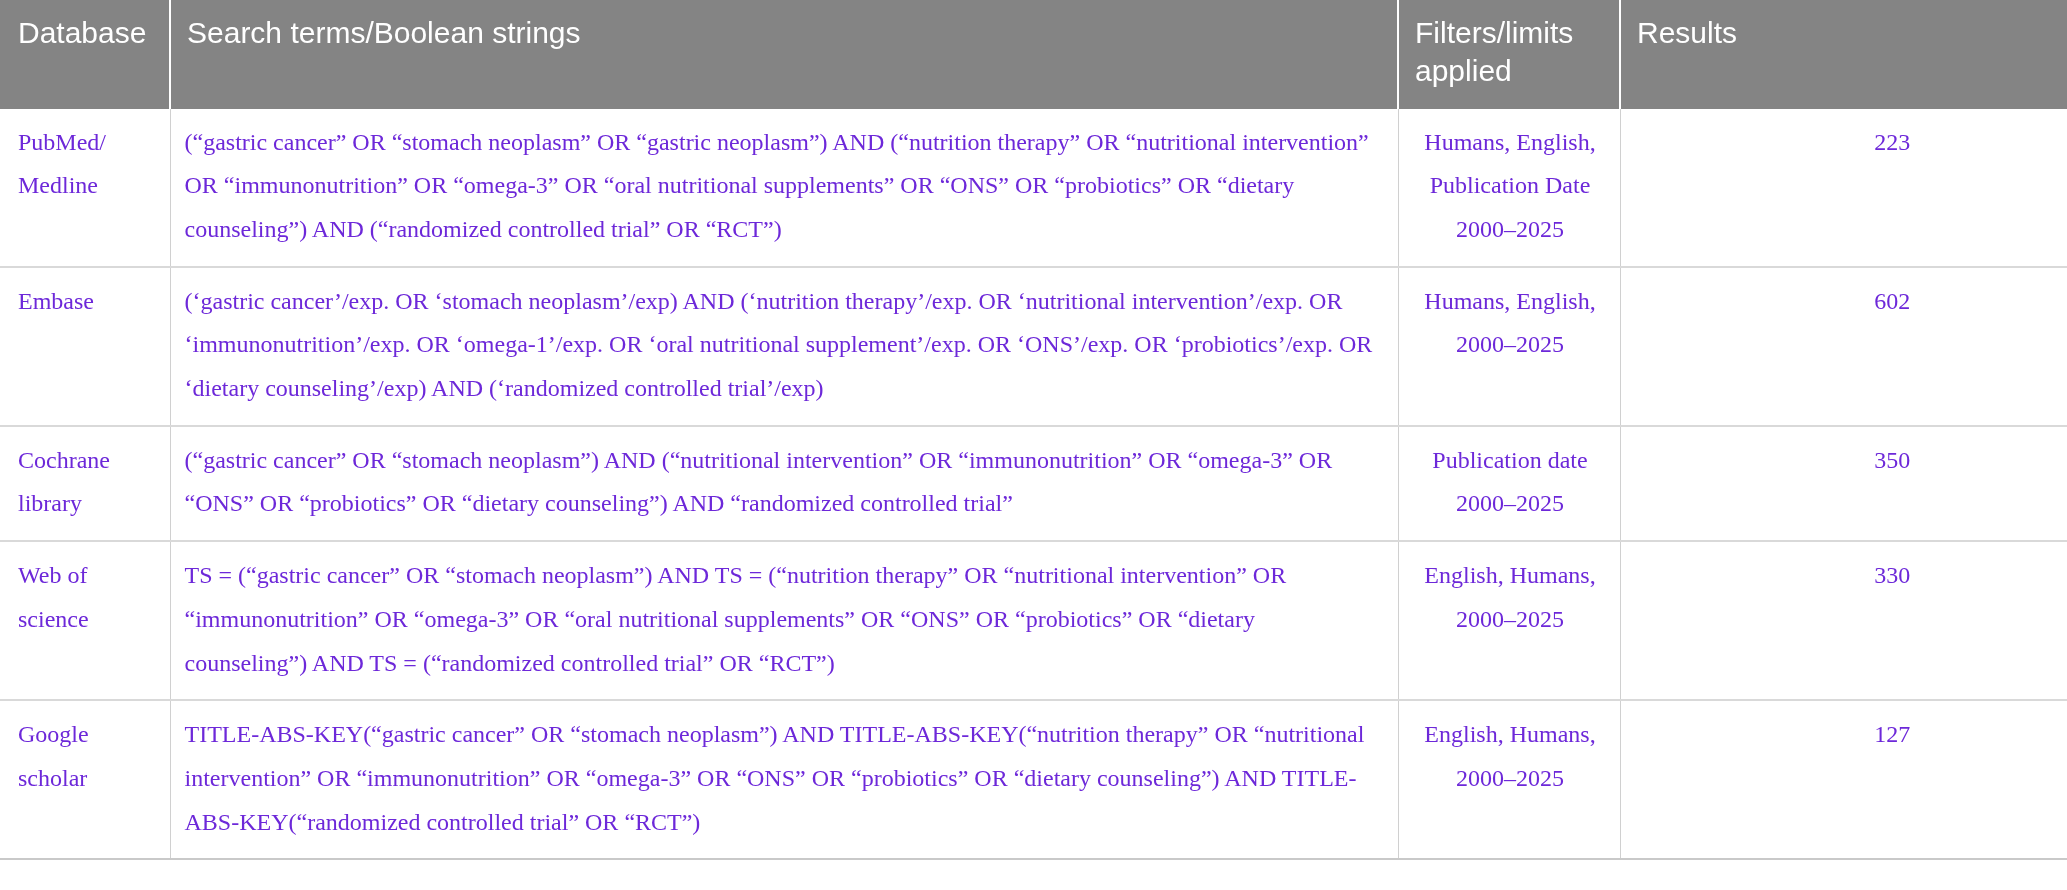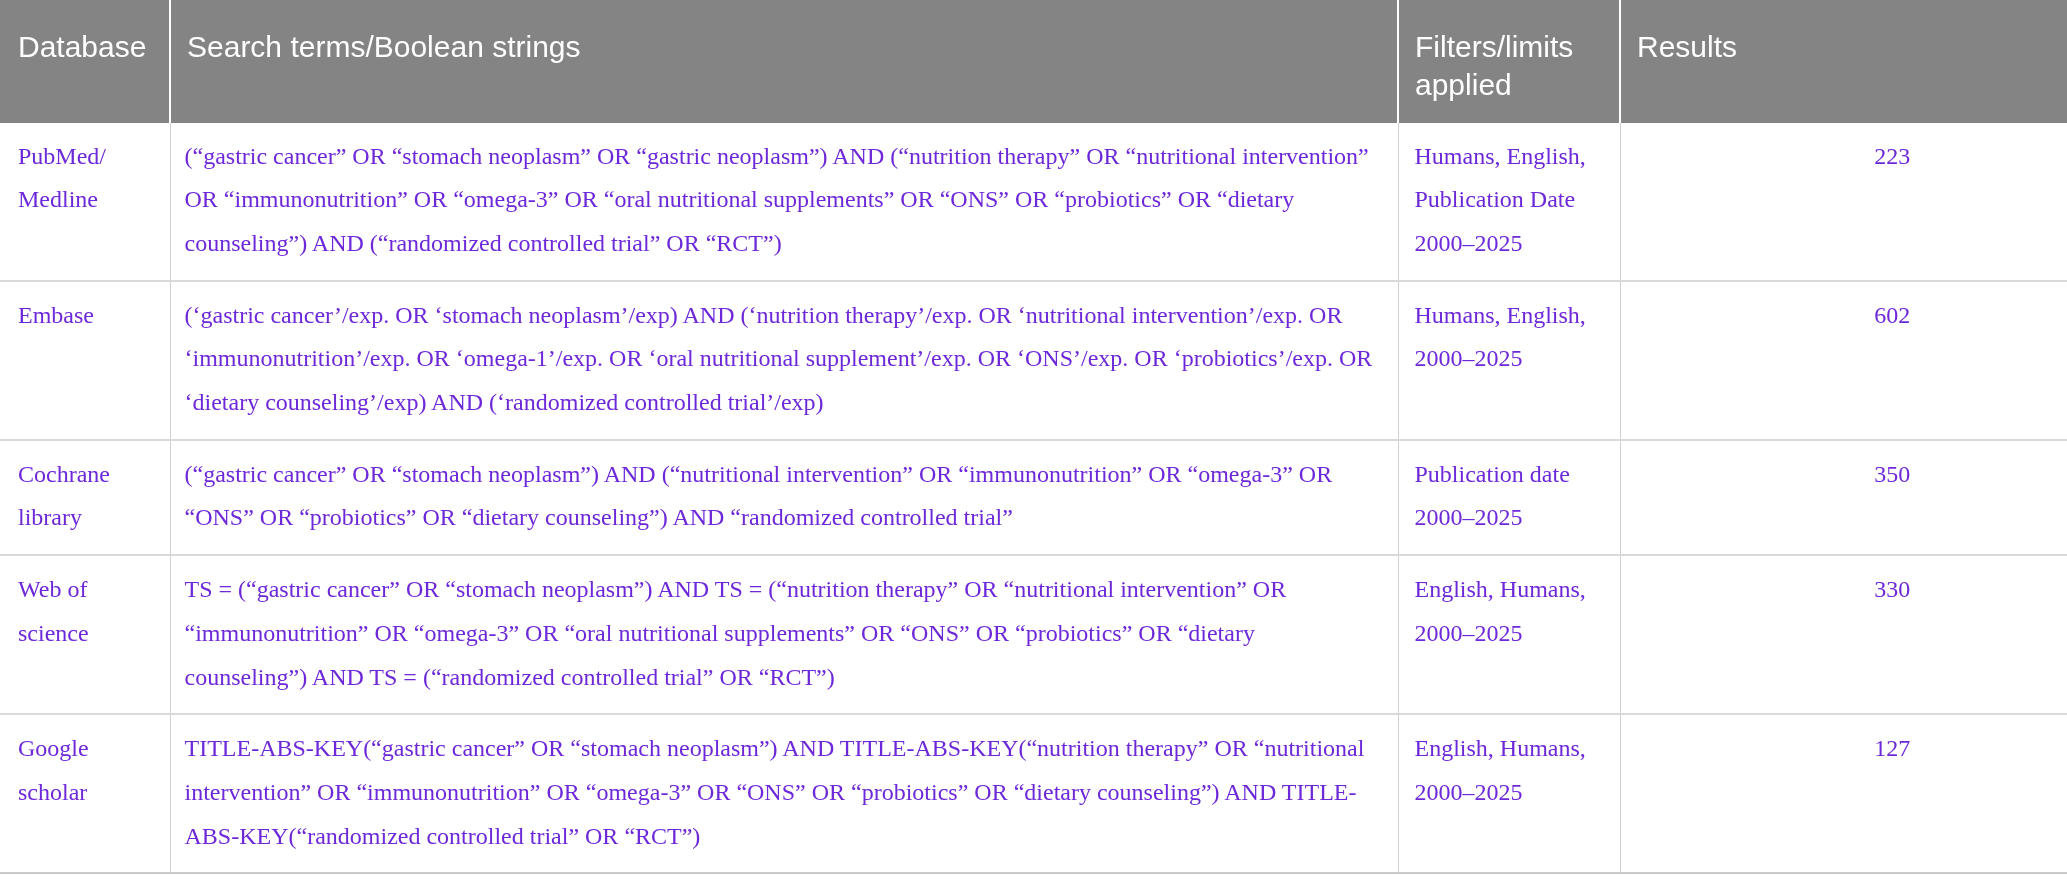--- a/index.html
+++ b/index.html
@@ -31,21 +31,21 @@
     background: #848484;
   }
   thead th {
     font-family: "Liberation Sans", sans-serif;
     font-weight: 400;
     color: #ffffff;
     font-size: 30px;
     line-height: 1.28;
     text-align: left;
     vertical-align: top;
-    padding: 28px 16px 18px 16px;
+    padding: 14px 16px 18px 16px;
     border: none;
   }
   thead th.col-db        { width: 170px; padding-left: 18px; }
   thead th.col-terms     { width: 1228px; }
   thead th.col-filters   { width: 222px; }
   thead th.col-results   { width: 548px; }
 
   thead th.col-db,
   thead th.col-terms,
   thead th.col-filters {
@@ -68,21 +68,21 @@
   }
   tbody td.cell-db      { padding-left: 18px; }
   tbody td.cell-results {
     text-align: center;
     border-right: none;
     padding-left: 10px;
   }
   tbody td.cell-terms   { padding-right: 22px; }
   tbody td.cell-filters { padding-left: 16px; }
 
-  .filters-line { display: block; }
+  .filters-line { display: block; text-align: center; }
 </style>
 </head>
 <body>
 
 <div class="table-wrap">
   <table class="search-table">
     <thead>
       <tr>
         <th class="col-db">Database</th>
         <th class="col-terms">Search terms/Boolean strings</th>

